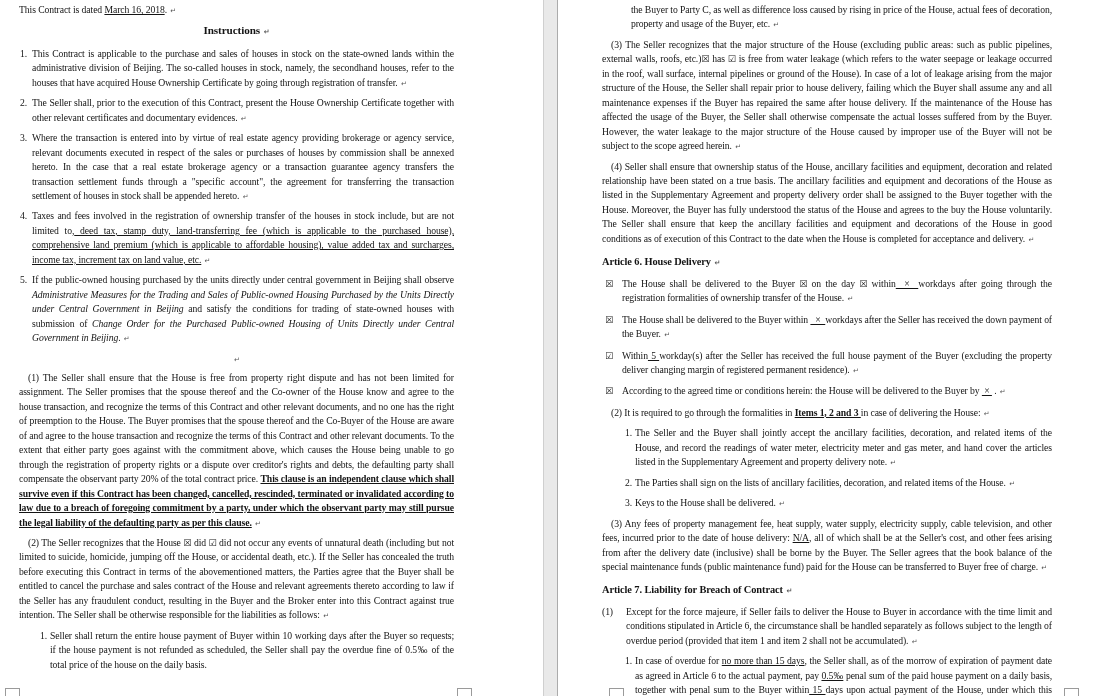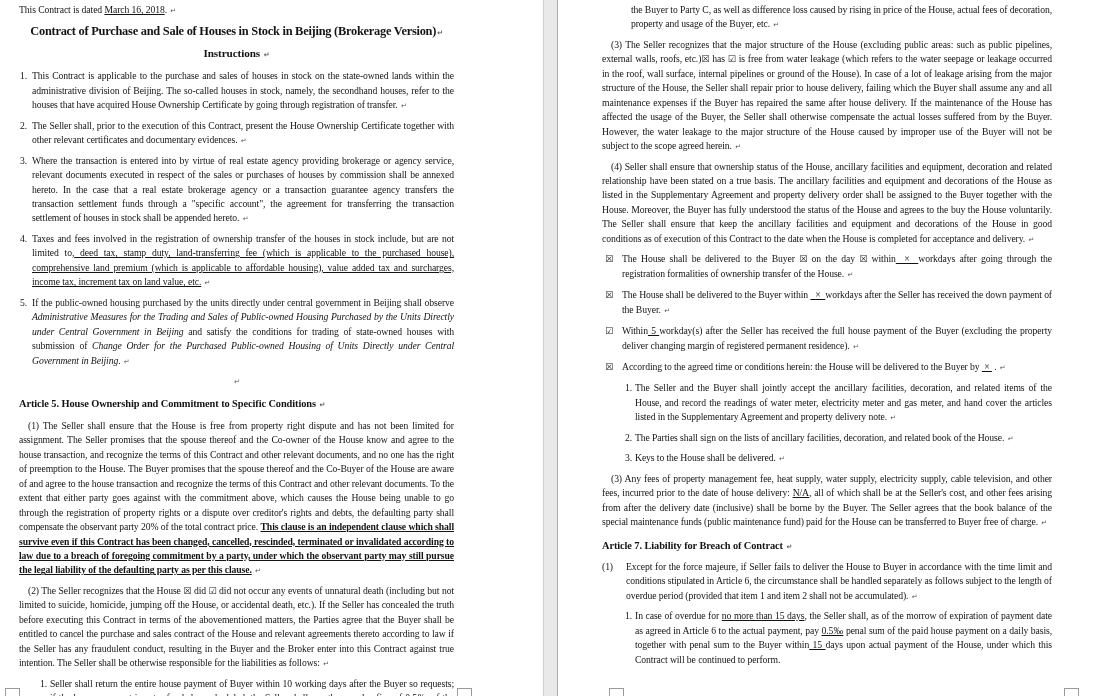--- a/index.html
+++ b/index.html
@@ -40,48 +40,48 @@
   .crop.c1l{left:5px;}   .crop.c1r{left:457px;}
   .crop.c2l{left:51px;}  .crop.c2r{left:506px;}
 </style>
 </head>
 <body>
 
 <div class="viewport">
   <div class="page page-1">
     <div class="content">
         <div class="blk t-line"><span>This Contract is dated </span><span class="s-u">March 16, 2018</span><span>. </span><span class="s-mark">↵</span></div>
-        <div class="blk t-title"><span>Contract of Purchase and Sale of Houses in Stock in Beijing (Brokerage Version)</span><span class="s-mark">↵</span></div>
         <div class="blk t-h2"><span>Instructions </span><span class="s-mark">↵</span></div>
         <div class="blk t-li1"><span class="marker">1.</span><span>This Contract is applicable to the purchase and sales of houses in stock on the state-owned lands within the administrative division of Beijing. The so-called houses in stock, namely, the secondhand houses, refer to the houses that have acquired House Ownership Certificate by going through registration of transfer. </span><span class="s-mark">↵</span></div>
         <div class="blk t-li1"><span class="marker">2.</span><span>The Seller shall, prior to the execution of this Contract, present the House Ownership Certificate together with other relevant certificates and documentary evidences. </span><span class="s-mark">↵</span></div>
         <div class="blk t-li1"><span class="marker">3.</span><span>Where the transaction is entered into by virtue of real estate agency providing brokerage or agency service, relevant documents executed in respect of the sales or purchases of houses by commission shall be annexed hereto. In the case that a real estate brokerage agency or a transaction guarantee agency transfers the transaction settlement funds through a "specific account", the agreement for transferring the transaction settlement of houses in stock shall be appended hereto. </span><span class="s-mark">↵</span></div>
         <div class="blk t-li1"><span class="marker">4.</span><span>Taxes and fees involved in the registration of ownership transfer of the houses in stock include, but are not limited to,</span><span class="s-u"> deed tax, stamp duty, land-transferring fee (which is applicable to the purchased house), comprehensive land premium (which is applicable to affordable housing), value added tax and surcharges, income tax, increment tax on land value, etc.</span><span> </span><span class="s-mark">↵</span></div>
         <div class="blk t-li1"><span class="marker">5.</span><span>If the public-owned housing purchased by the units directly under central government in Beijing shall observe </span><span class="s-i">Administrative Measures for the Trading and Sales of Public-owned Housing Purchased by the Units Directly under Central Government in Beijing</span><span> and satisfy the conditions for trading of state-owned houses with submission of </span><span class="s-i">Change Order for the Purchased Public-owned Housing of Units Directly under Central Government in Beijing</span><span>. </span><span class="s-mark">↵</span></div>
         <div class="blk t-cmark"><span class="s-mark">↵</span></div>
-        <div class="blk t-article"><span>Article 5. House Ownership and Commitment to Specific Conditions </span><span class="s-mark">↵</span></div>
         <div class="blk t-para"><span>(1) The Seller shall ensure that the House is free from property right dispute and has not been limited for assignment. The Seller promises that the spouse thereof and the Co-owner of the House know and agree to the house transaction, and recognize the terms of this Contract and other relevant documents, and no one has the right of preemption to the House. The Buyer promises that the spouse thereof and the Co-Buyer of the House are aware of and agree to the house transaction and recognize the terms of this Contract and other relevant documents. To the extent that either party goes against with the commitment above, which causes the House being unable to go through the registration of property rights or a dispute over creditor's rights and debts, the defaulting party shall compensate the observant party 20% of the total contract price. </span><span class="s-b s-u">This clause is an independent clause which shall survive even if this Contract has been changed, cancelled, rescinded, terminated or invalidated according to law due to a breach of foregoing commitment by a party, under which the observant party may still pursue the legal liability of the defaulting party as per this clause.</span><span> </span><span class="s-mark">↵</span></div>
         <div class="blk t-para"><span>(2) The Seller recognizes that the House </span><span class="s-cb">☒</span><span> did </span><span class="s-cb">☑</span><span> </span><span class="s-sq">did not</span><span> occur any events of unnatural death (including but not limited to suicide, homicide, jumping off the House, or accidental death, etc.). If the Seller has concealed the truth before executing this Contract in terms of the abovementioned matters, the Parties agree that the Buyer shall be entitled to cancel the purchase and sales contract of the House and relevant agreements thereto according to law if the Seller has any fraudulent conduct, resulting in the Buyer and the Broker enter into this Contract against true intention. The Seller shall be otherwise responsible for the liabilities as follows: </span><span class="s-mark">↵</span></div>
         <div class="blk t-li2"><span class="marker">1.</span><span>Seller shall return the entire house payment of Buyer within 10 working days after the Buyer so requests; if the house payment is not refunded as scheduled, the Seller shall pay the overdue fine of 0.5‰ of the total price of the house on the daily basis. </span></div>
       </div>
     <div class="crop c1l"></div>
     <div class="crop c1r"></div>
   </div>
   <div class="page-gap"></div>
   <div class="page page-2">
     <div class="content">
         <div class="blk t-spill"><span>the Buyer to Party C, as well as difference loss caused by rising in price of the House, actual fees of decoration, property and usage of the Buyer, etc. </span><span class="s-mark">↵</span></div>
         <div class="blk t-para"><span>(3) The Seller recognizes that the major structure of the House (excluding public areas: such as public pipelines, external walls, roofs, etc.)</span><span class="s-cb">☒</span><span> has </span><span class="s-cb">☑</span><span> is free from water leakage (which refers to the water seepage or leakage occurred in the roof, wall surface, internal pipelines or ground of the House). In case of a lot of leakage arising from the major structure of the House, the Seller shall repair prior to house delivery, failing which the Buyer shall assume any and all maintenance expenses if the Buyer has repaired the same after house delivery. If the maintenance of the House has affected the usage of the Buyer, the Seller shall otherwise compensate the actual losses suffered from by the Buyer. However, the water leakage to the major structure of the House caused by improper use of the Buyer will not be subject to the scope agreed herein. </span><span class="s-mark">↵</span></div>
         <div class="blk t-para"><span>(4) Seller shall ensure that ownership status of the House, ancillary facilities and equipment, decoration and related relationship have been stated on a true basis. The ancillary facilities and equipment and decorations of the House as listed in the Supplementary Agreement and property delivery order shall be assigned to the Buyer together with the House. Moreover, the Buyer has fully understood the status of the House and agrees to the buy the House voluntarily. The Seller shall ensure that keep the ancillary facilities and equipment and decorations of the House in good conditions as of execution of this Contract to the date when the House is completed for acceptance and delivery. </span><span class="s-mark">↵</span></div>
+        <div class="blk t-article"><span>Article 6. House Delivery </span><span class="s-mark">↵</span></div>
         <div class="blk t-check"><span class="marker cbm">☒</span><span>The House shall be delivered to the Buyer </span><span class="s-cb">☒</span><span> on the day </span><span class="s-cb">☒</span><span> within</span><span class="s-u">&nbsp;&nbsp;×&nbsp;&nbsp;</span><span>workdays after going through the registration formalities of ownership transfer of the House. </span><span class="s-mark">↵</span></div>
         <div class="blk t-check"><span class="marker cbm">☒</span><span>The House shall be delivered to the Buyer within </span><span class="s-u">&nbsp;&nbsp;×&nbsp;&nbsp;</span><span>workdays after the Seller has received the down payment of the Buyer. </span><span class="s-mark">↵</span></div>
         <div class="blk t-check"><span class="marker cbm">☑</span><span>Within</span><span class="s-u">&nbsp;5&nbsp;</span><span>workday(s) after the Seller has received the full house payment of the Buyer (excluding the property deliver changing margin of registered permanent residence). </span><span class="s-mark">↵</span></div>
         <div class="blk t-check"><span class="marker cbm">☒</span><span>According to the agreed time or conditions herein: the House will be delivered to the Buyer by </span><span class="s-u">&nbsp;×&nbsp;</span><span> . </span><span class="s-mark">↵</span></div>
+        <div class="blk t-para"><span>(2) It is required to go through the formalities in </span><span class="s-b s-u">Items 1, 2 and 3 </span><span>in case of delivering the House: </span><span class="s-mark">↵</span></div>
         <div class="blk t-li2r"><span class="marker">1.</span><span>The Seller and the Buyer shall jointly accept the ancillary facilities, decoration, and related items of the House, and record the readings of water meter, electricity meter and gas meter, and hand cover the articles listed in the Supplementary Agreement and property delivery note. </span><span class="s-mark">↵</span></div>
-        <div class="blk t-li2r"><span class="marker">2.</span><span>The Parties shall sign on the lists of ancillary facilities, decoration, and related book of the House. </span><span class="s-mark">↵</span></div>
+        <div class="blk t-li2r"><span class="marker">2.</span><span>The Parties shall sign on the lists of ancillary facilities, decoration, and related items of the House. </span><span class="s-mark">↵</span></div>
         <div class="blk t-li2r"><span class="marker">3.</span><span>Keys to the House shall be delivered. </span><span class="s-mark">↵</span></div>
         <div class="blk t-para"><span>(3) Any fees of property management fee, heat supply, water supply, electricity supply, cable television, and other fees, incurred prior to the date of house delivery: </span><span class="s-u">N/A</span><span>, all of which shall be at the Seller's cost, and other fees arising from after the delivery date (inclusive) shall be borne by the Buyer. The Seller agrees that the book balance of the special maintenance funds (public maintenance fund) paid for the House can be transferred to Buyer free of charge. </span><span class="s-mark">↵</span></div>
         <div class="blk t-article"><span>Article 7. Liability for Breach of Contract </span><span class="s-mark">↵</span></div>
         <div class="blk t-pnum"><span class="marker">(1)</span><span>Except for the force majeure, if Seller fails to deliver the House to Buyer in accordance with the time limit and conditions stipulated in Article 6, the circumstance shall be handled separately as follows subject to the length of overdue period (provided that item 1 and item 2 shall not be accumulated). </span><span class="s-mark">↵</span></div>
         <div class="blk t-li2r"><span class="marker">1.</span><span>In case of overdue for </span><span class="s-u">no more than 15 days</span><span>, the Seller shall, as of the morrow of expiration of payment date as agreed in Article 6 to the actual payment, pay </span><span class="s-u">0.5‰</span><span> penal sum of the paid house payment on a daily basis, together with penal sum to the Buyer within</span><span class="s-u">&nbsp;15&nbsp;</span><span>days upon actual payment of the House, under which this Contract will be continued to perform. </span></div>
       </div>
     <div class="crop c2l"></div>
     <div class="crop c2r"></div>
   </div>
 </div>

